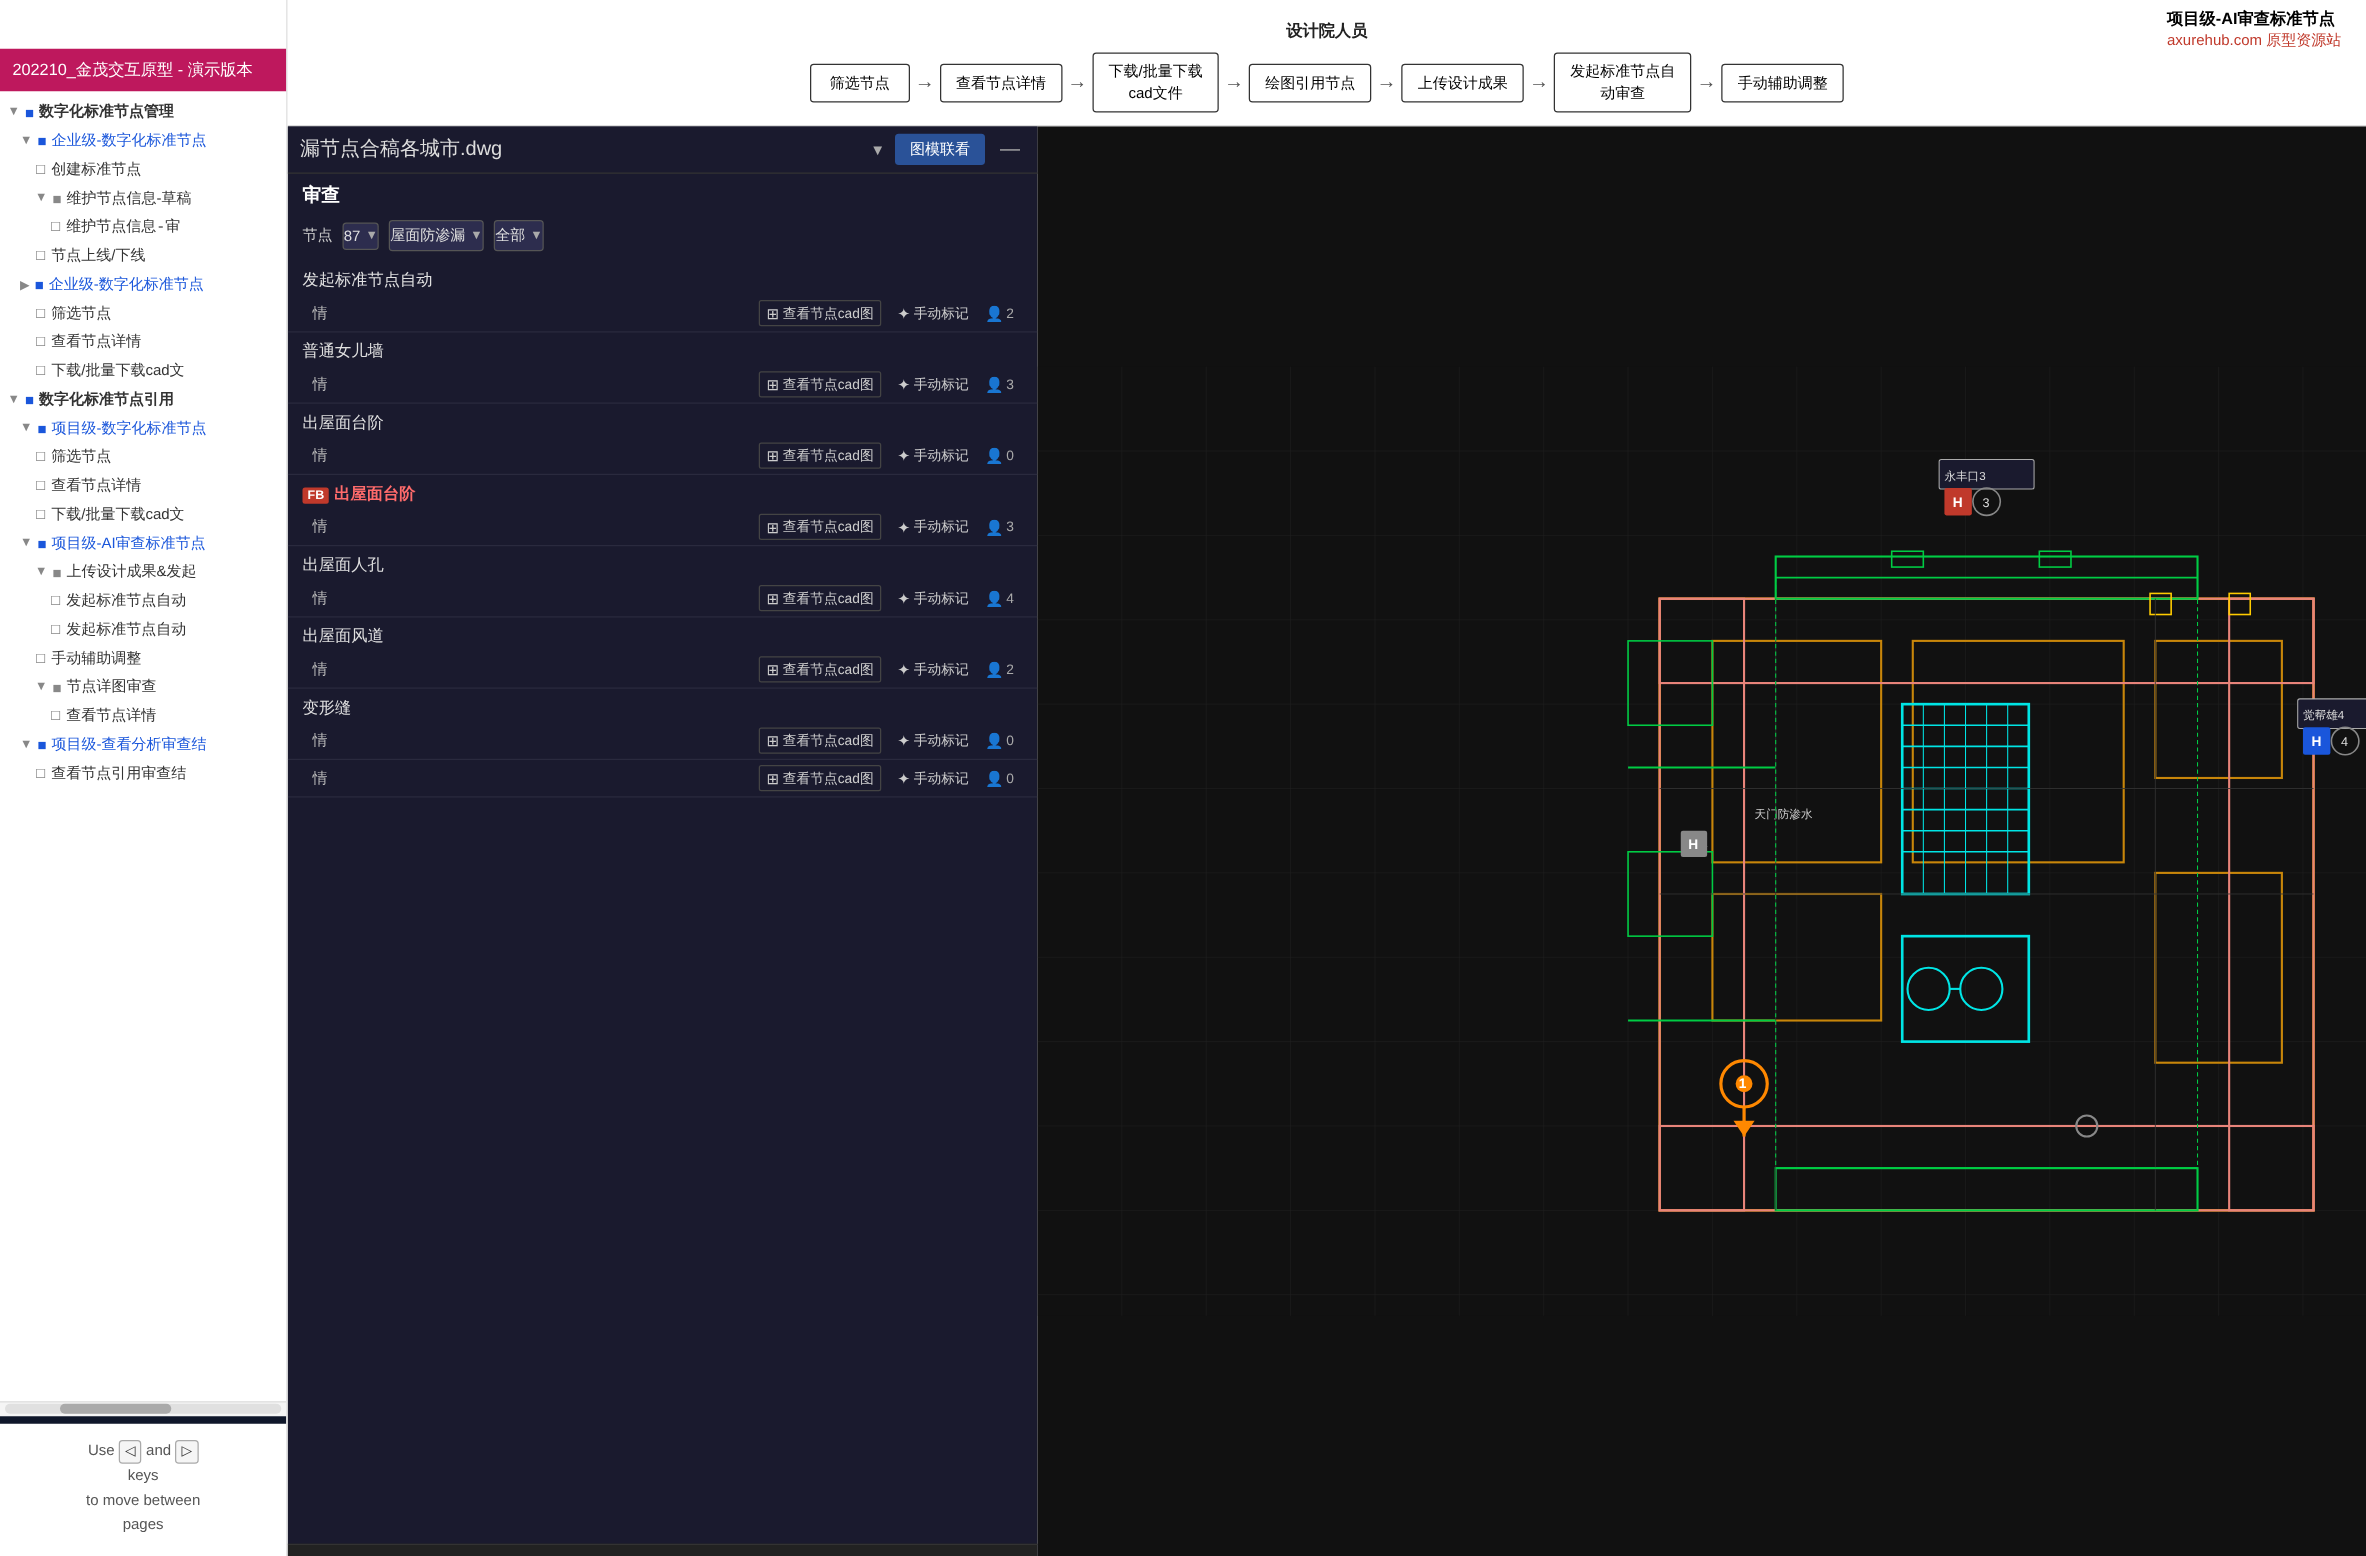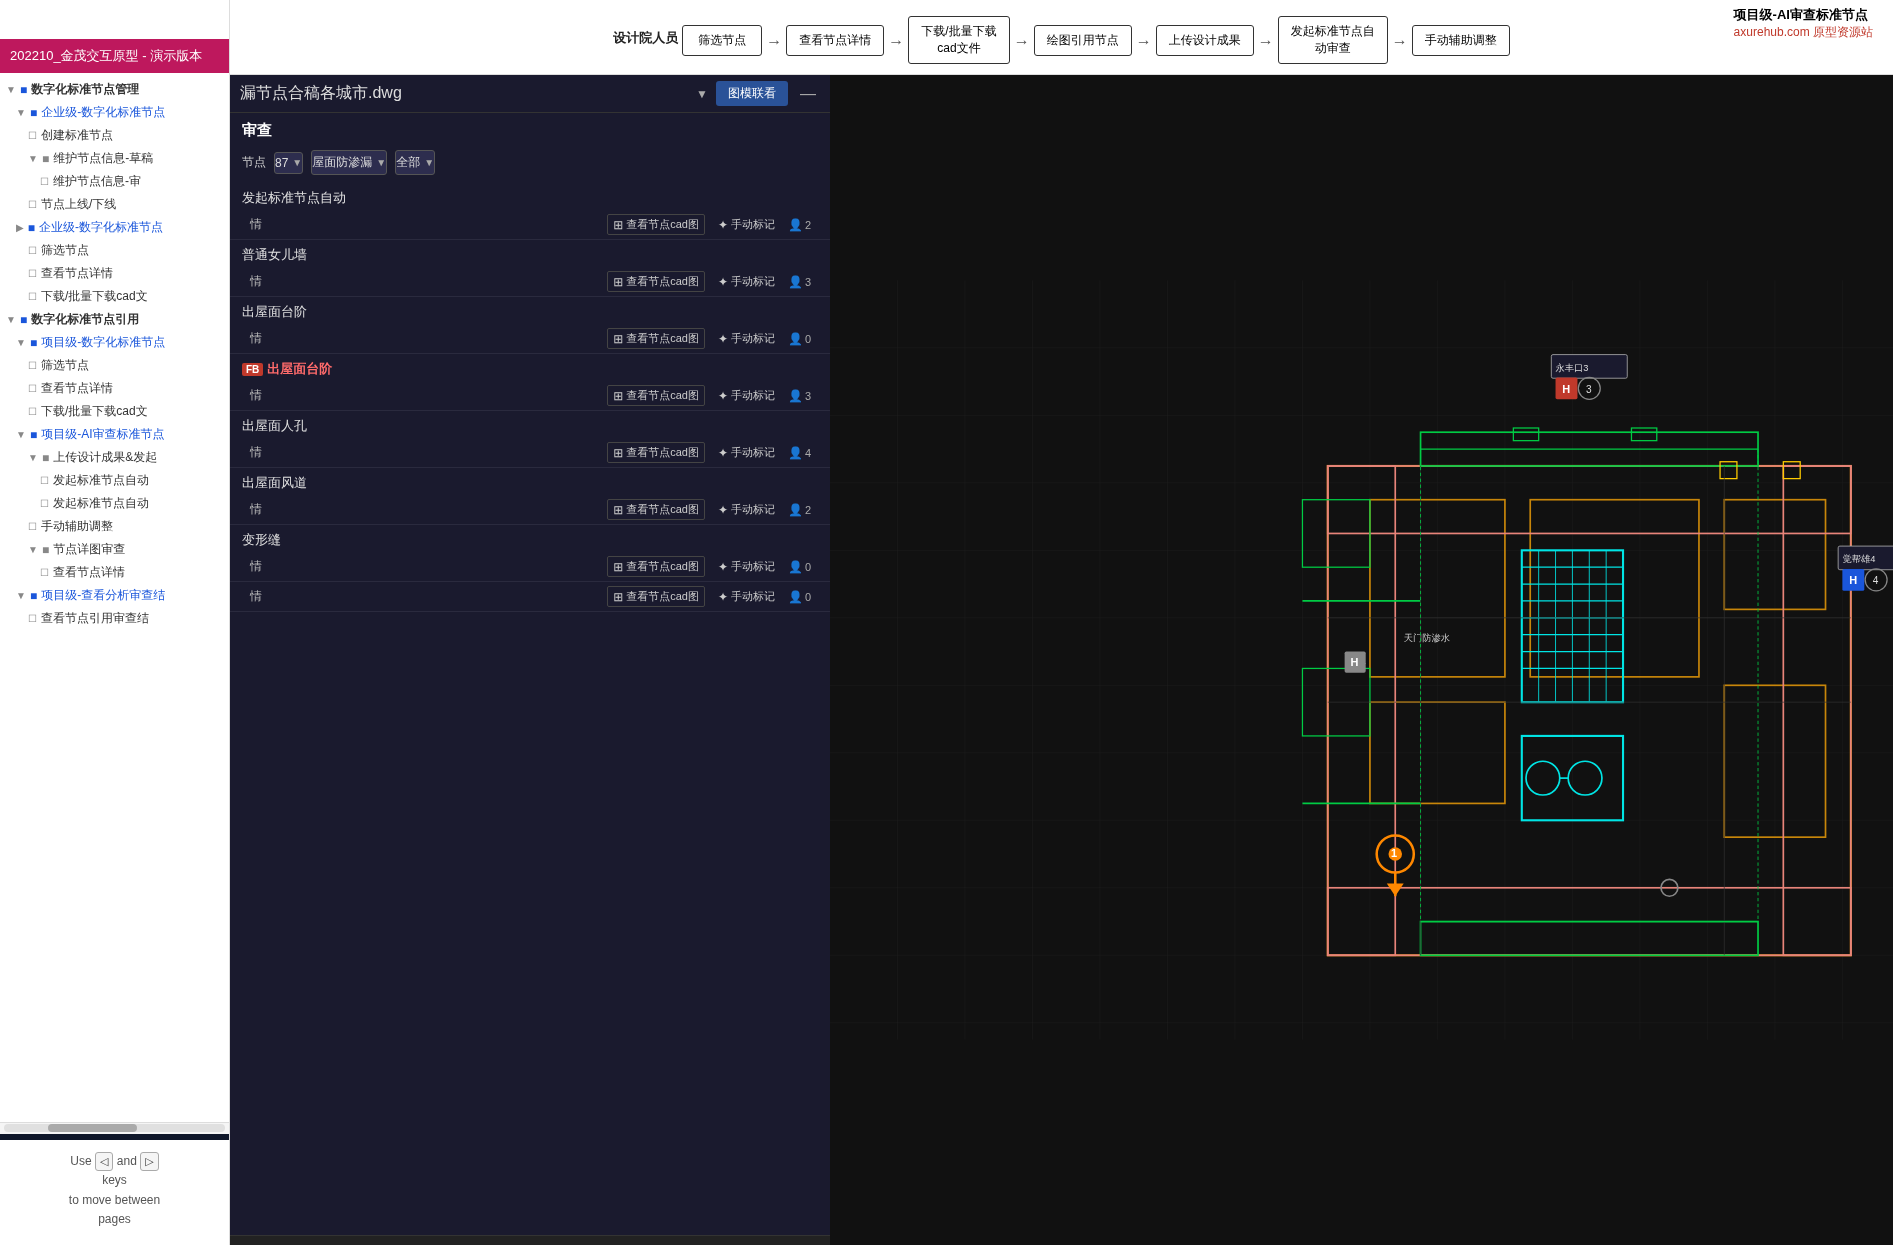--- a/index.html
+++ b/index.html
@@ -112,21 +112,21 @@
     }
     #flow-area {
       display: flex;
       align-items: flex-start;
       padding: 8px 10px 4px;
       gap: 0;
       justify-content: center;
     }
     .flow-section {
       display: flex;
-      flex-direction: row;
+      flex-direction: column;
       align-items: center;
       gap: 4px;
     }
     .flow-section-title {
       font-size: 13px;
       font-weight: bold;
       color: #222;
       margin-bottom: 4px;
     }
     .flow-steps {
@@ -330,21 +330,21 @@
         <span style="color:#888;font-size:10px;">☐</span>
         <span style="overflow:hidden;text-overflow:ellipsis;white-space:nowrap;">创建标准节点</span>
       </div>
       <div class="tree-item level2">
         <span style="color:#888;font-size:10px;">▼</span>
         <span style="color:#888;">■</span>
         <span style="overflow:hidden;text-overflow:ellipsis;white-space:nowrap;">维护节点信息-草稿</span>
       </div>
       <div class="tree-item level3">
         <span style="color:#888;font-size:10px;">☐</span>
-        <span style="overflow:hidden;text-overflow:ellipsis;white-space:nowrap;">维护节点信息-审</span>
+        <span style="overflow:hidden;text-overflow:ellipsis;white-space:nowrap;font-family:Liberation Mono, monospace;">维护节点信息-审</span>
       </div>
       <div class="tree-item level2">
         <span style="color:#888;font-size:10px;">☐</span>
         <span style="overflow:hidden;text-overflow:ellipsis;white-space:nowrap;">节点上线/下线</span>
       </div>
       <div class="tree-item level1">
         <span style="color:#888;font-size:10px;">▶</span>
         <span style="color:#1a56db;">■</span>
         <span style="overflow:hidden;text-overflow:ellipsis;white-space:nowrap;">企业级-数字化标准节点</span>
       </div>

